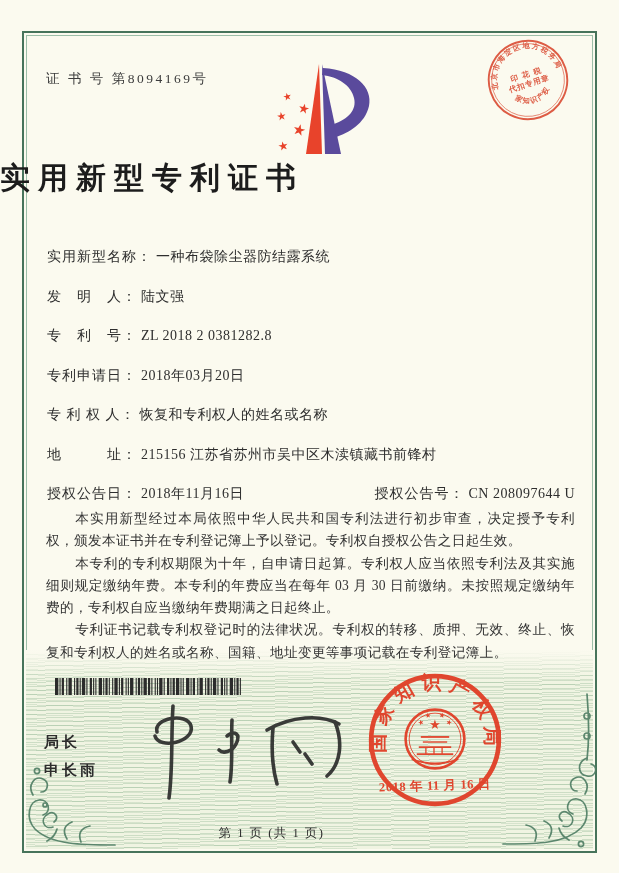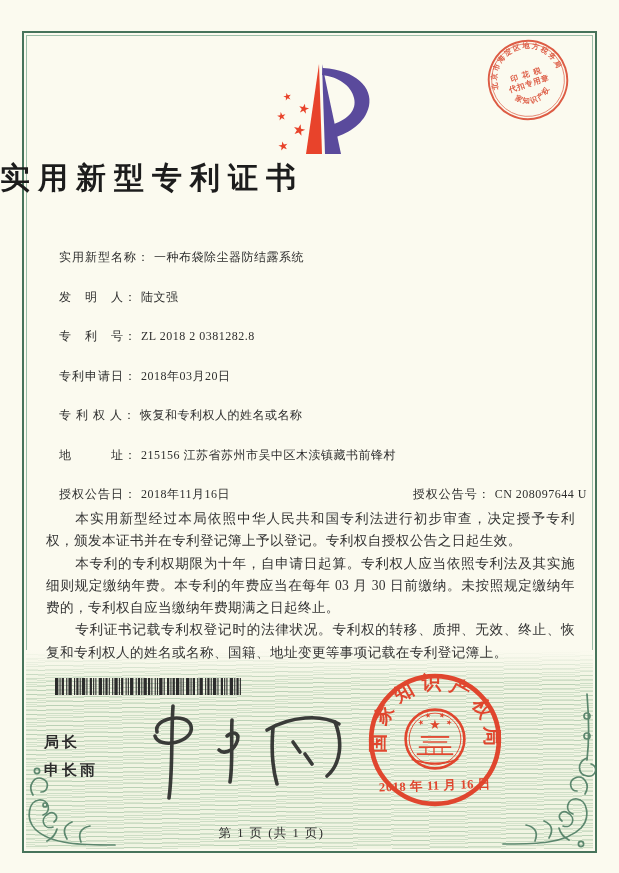--- a/index.html
+++ b/index.html
@@ -20,21 +20,21 @@
   .cert-number{position:absolute;left:46px;top:70px;font-size:13.5px;letter-spacing:2.5px;color:#3c3c3c;}
 
   .logo{position:absolute;left:252px;top:58px;width:128px;height:100px;}
 
   .tax-stamp{position:absolute;left:484px;top:36px;width:88px;height:88px;opacity:.88;
     transform:rotate(-18deg);}
 
   .title{position:absolute;left:0;right:0;top:158px;text-align:left;
     font-size:30px;font-weight:700;letter-spacing:8px;color:#1c1c1c;}
 
-  .fields{position:absolute;left:47px;top:246px;width:528px;font-size:12px;color:#2e2e2e;margin-left:12px;}
+  .fields{position:absolute;left:47px;top:246px;width:528px;font-size:14px;color:#2e2e2e;}
   .fields .row{display:flex;align-items:baseline;margin-bottom:17.5px;line-height:22px;white-space:nowrap;}
   .fields .flabel{letter-spacing:1px;}
   .fields .fvalue{margin-left:4px;letter-spacing:.5px;}
   .row-split .right-group{margin-left:auto;display:flex;align-items:baseline;}
 
   .body-text{position:absolute;left:46px;top:508px;width:529px;font-size:13.6px;
     line-height:22.3px;text-align:justify;color:#333;}
   .body-text p{margin:0;text-indent:2.15em;letter-spacing:.4px;}
 
   .barcode{position:absolute;left:55px;top:678px;width:190px;height:17px;}
@@ -59,20 +59,21 @@
 <body>
 
 <div class="page">
 
   <div class="frame-outer">
     <div class="frame-inner"></div>
   </div>
 
   <div class="green-panel"></div>
 
+  <div class="cert-number">证 书 号 第8094169号</div>
 
   <svg class="logo" viewBox="0 0 128 100">
     <path d="M54,96 L67,6 L70,96 Z" fill="#e8432b"></path>
     <path d="M73,96 L70,6 L89,96 Z" fill="#5a4a9c"></path>
     <path d="M71,10 C104,12 121,30 117,48 C113,66 96,75 84,79 L82,66 C96,61 105,52 102,40 C99,27 86,19 70,17 Z" fill="#5a4a9c"></path>
     <text x="36" y="42" font-size="10" fill="#e8432b" text-anchor="middle" transform="rotate(-14 36 42)">★</text>
     <text x="51" y="55" font-size="13" fill="#e8432b" text-anchor="middle" transform="rotate(12 51 55)">★</text>
     <text x="30" y="62" font-size="11" fill="#e8432b" text-anchor="middle" transform="rotate(-10 30 62)">★</text>
     <text x="46" y="77" font-size="15" fill="#e8432b" text-anchor="middle" transform="rotate(14 46 77)">★</text>
     <text x="32" y="92" font-size="12" fill="#e8432b" text-anchor="middle" transform="rotate(-12 32 92)">★</text>

